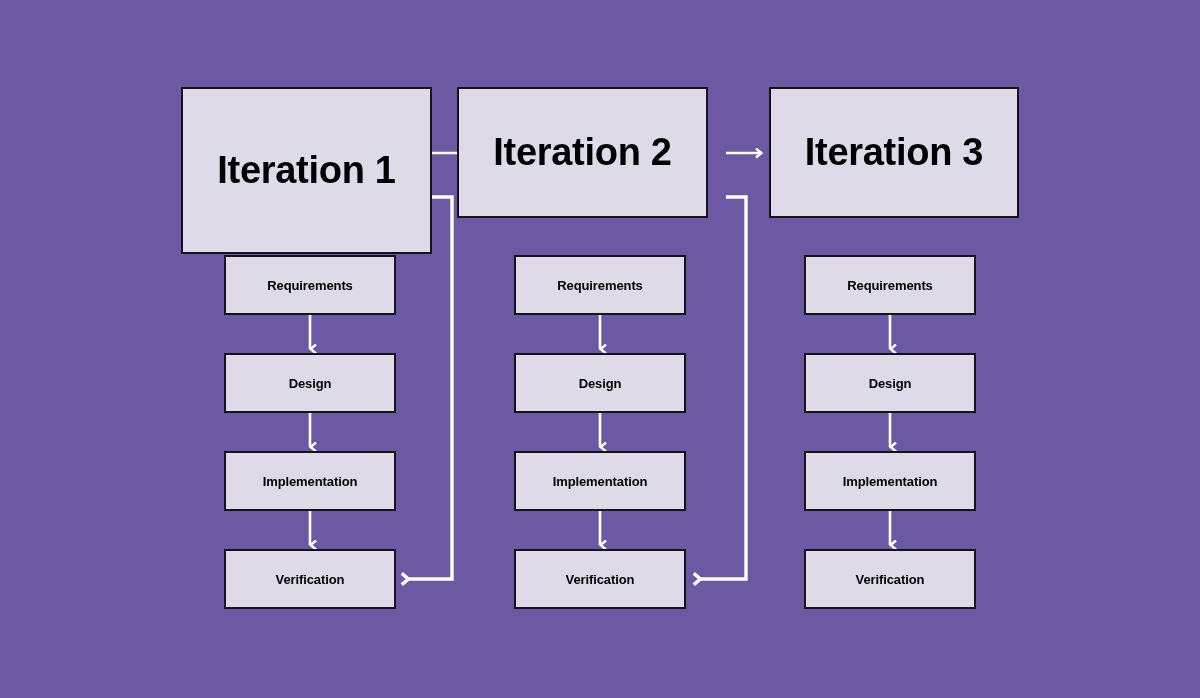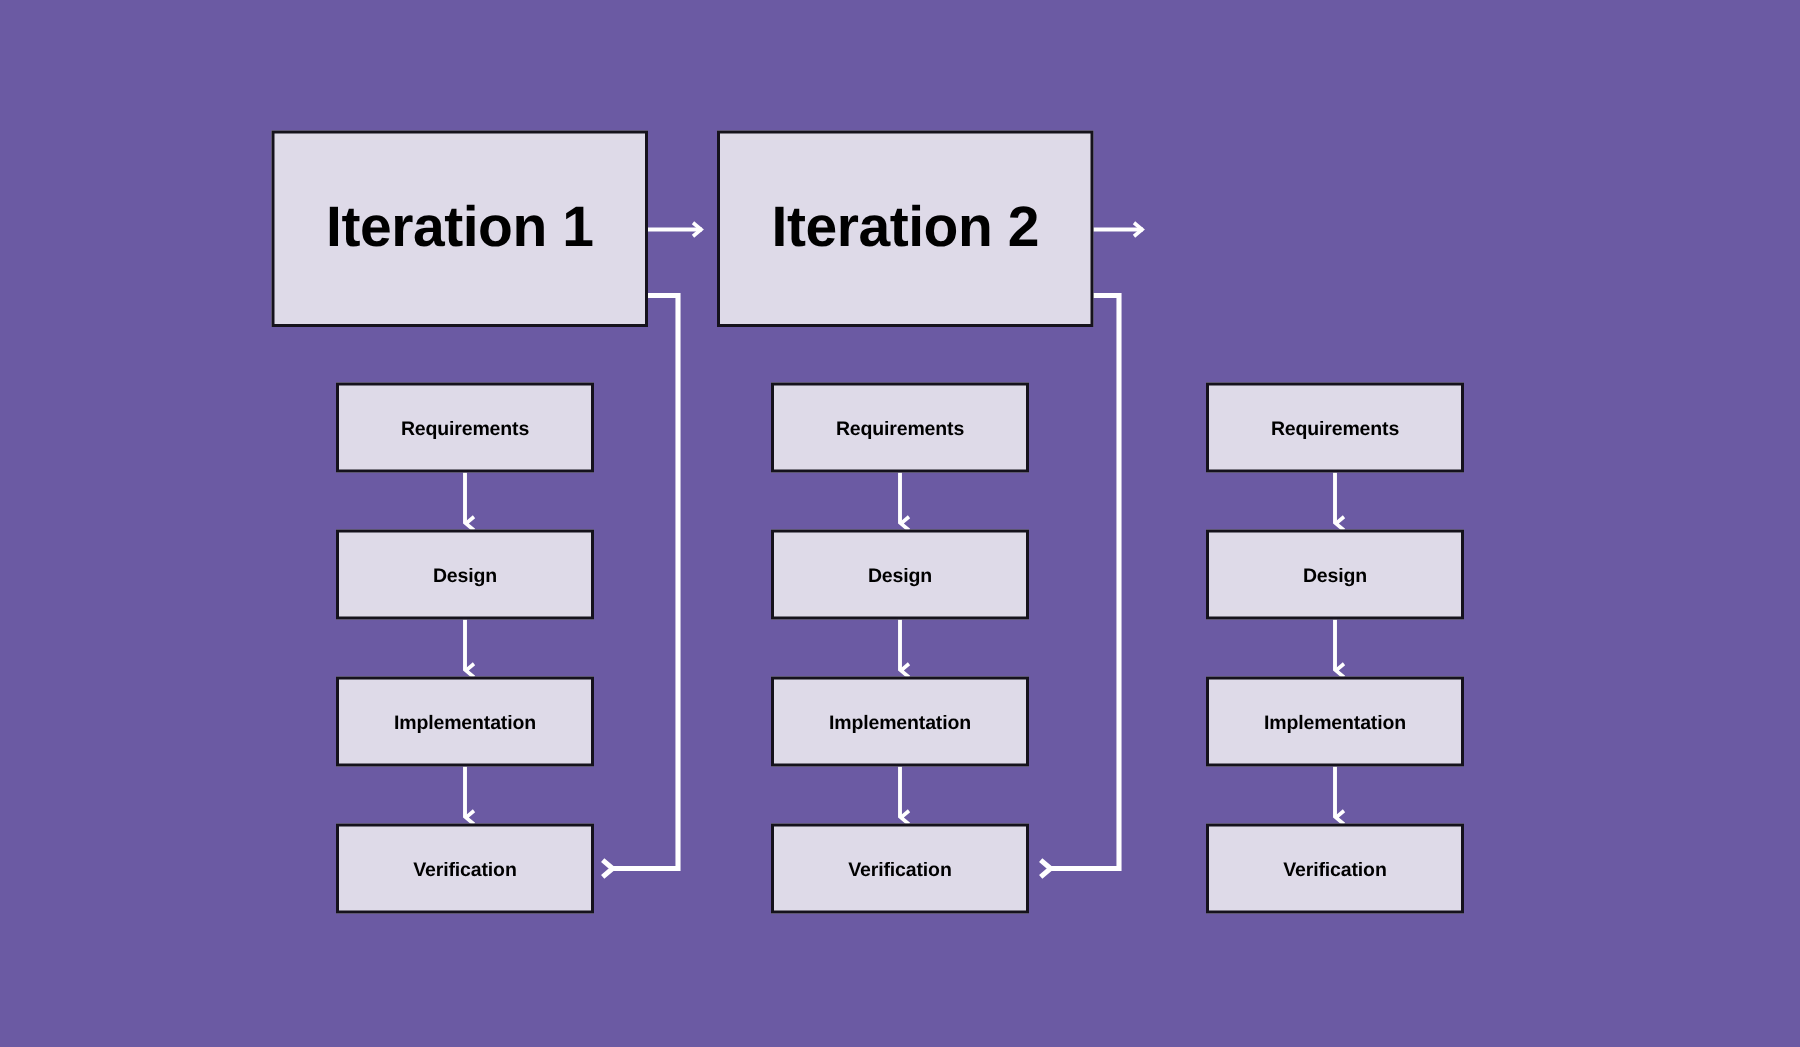--- a/index.html
+++ b/index.html
@@ -89,24 +89,25 @@
       <line x1="890" y1="413" x2="890" y2="447" stroke="#FFFFFF" stroke-width="2.6" marker-end="url(#arrowV)"></line>
       <line x1="890" y1="511" x2="890" y2="545" stroke="#FFFFFF" stroke-width="2.6" marker-end="url(#arrowV)"></line>
     </g>
 
     <g>
       <path d="M432,197 L452,197 L452,579 L408,579" fill="none" stroke="#FFFFFF" stroke-width="3.4" stroke-linejoin="miter" stroke-linecap="butt" marker-end="url(#arrowL)"></path>
       <path d="M726,197 L746,197 L746,579 L700,579" fill="none" stroke="#FFFFFF" stroke-width="3.4" stroke-linejoin="miter" stroke-linecap="butt" marker-end="url(#arrowL)"></path>
     </g>
   </svg>
 
-  <div class="node iteration-node" style="left:181px; top:87px; width:251px; height:131px;">Iteration 1</div>
+  <div class="node iteration-node" style="left:181px; top:87px; width:251px; height:167px;">Iteration 1</div>
 
-  <div class="node iteration-node" style="left:478px; top:87px; width:251px; height:131px;">Iteration 2</div>
+  <div class="node iteration-node" style="left:457px; top:87px; width:251px; height:131px;">Iteration 2</div>
 
+  <div class="node iteration-node" style="left:769px; top:87px; width:250px; height:131px;">Iteration 3</div>
 
   <div class="node phase-node" style="left:224px; top:255px; width:172px; height:60px;">Requirements</div>
   <div class="node phase-node" style="left:224px; top:353px; width:172px; height:60px;">Design</div>
   <div class="node phase-node" style="left:224px; top:451px; width:172px; height:60px;">Implementation</div>
   <div class="node phase-node" style="left:224px; top:549px; width:172px; height:60px;">Verification</div>
 
   <div class="node phase-node" style="left:514px; top:255px; width:172px; height:60px;">Requirements</div>
   <div class="node phase-node" style="left:514px; top:353px; width:172px; height:60px;">Design</div>
   <div class="node phase-node" style="left:514px; top:451px; width:172px; height:60px;">Implementation</div>
   <div class="node phase-node" style="left:514px; top:549px; width:172px; height:60px;">Verification</div>

